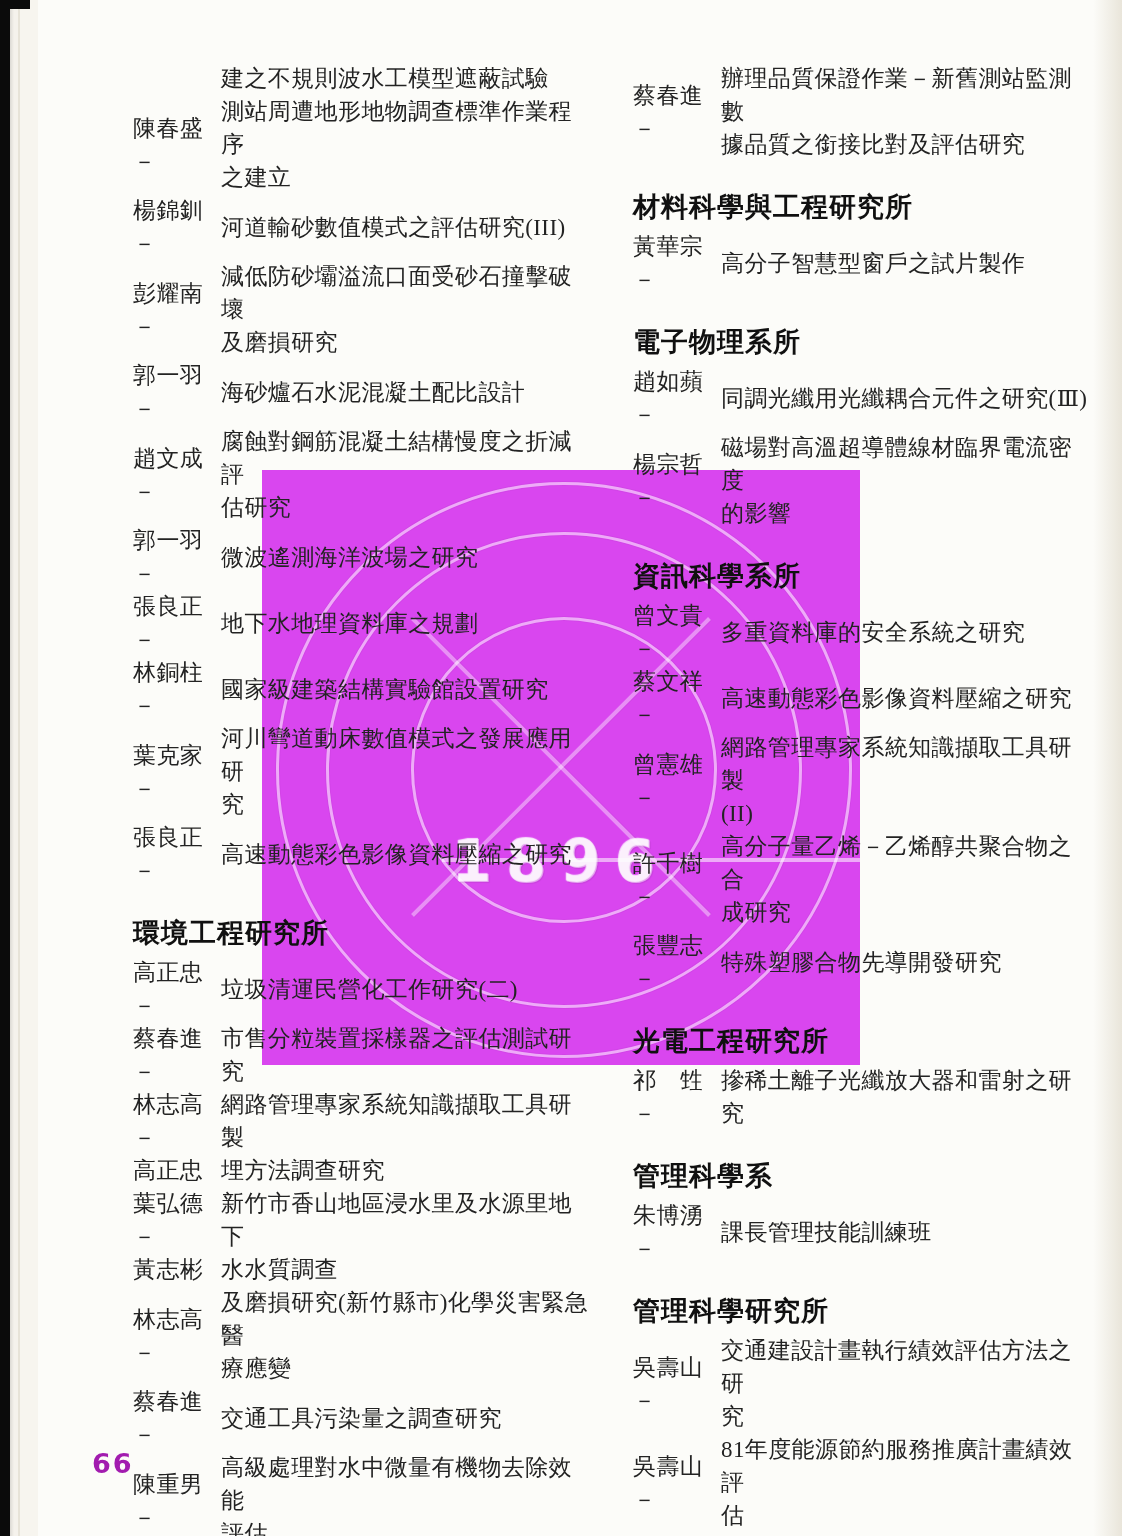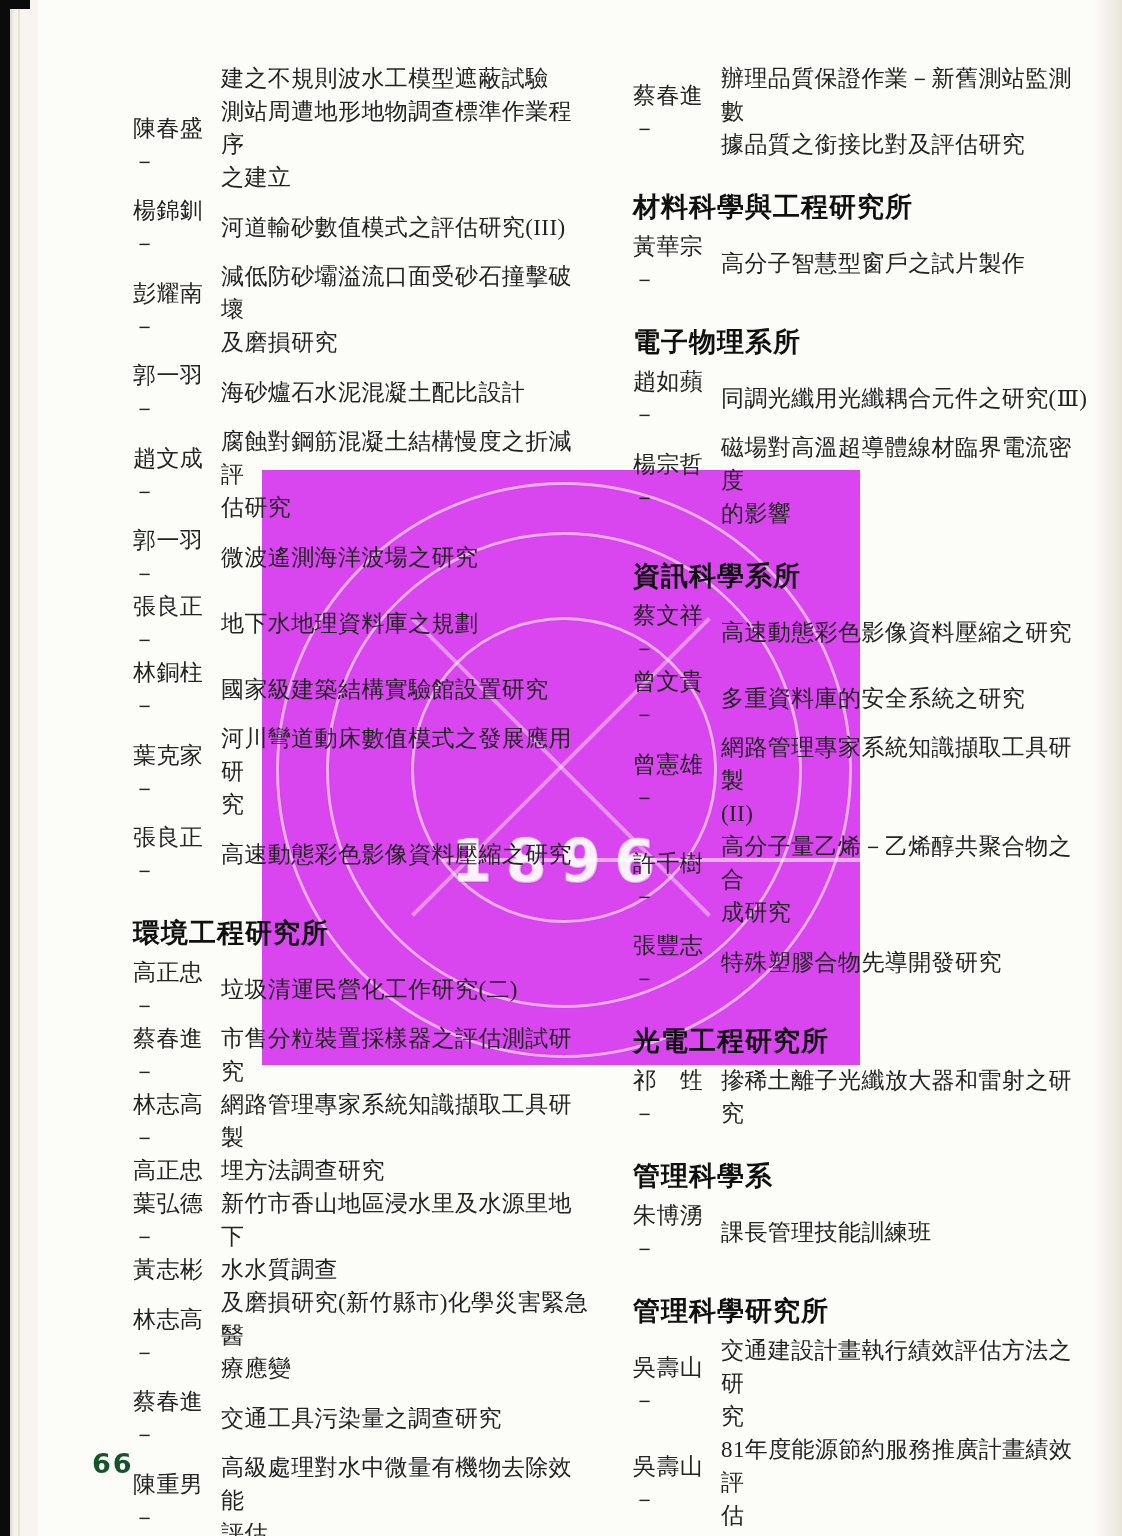--- a/index.html
+++ b/index.html
@@ -58,21 +58,21 @@
     font-weight:700;font-size:27px;line-height:45px;margin-top:24px;
     color:#101010;letter-spacing:1px;
   }
   .entry{display:flex;align-items:center;}
   .entry-names{flex:0 0 88px;width:88px;white-space:pre-line;}
   .entry-text{flex:1 1 auto;white-space:pre-line;}
 
   .pageno{
     position:absolute;left:92px;top:1448px;z-index:3;
     font-family:"DejaVu Sans","Liberation Sans",sans-serif;
-    font-size:27px;font-weight:700;letter-spacing:2px;color:#14532d;
+    font-size:27px;font-weight:700;letter-spacing:2px;color:#a21caf;
   }
 </style>
 </head>
 <body>
 
 <div class="page">
   <div class="edge-band"></div>
   <div class="edge-black"></div>
   <div class="edge-corner"></div>
   <div class="edge-right"></div>
@@ -193,26 +193,26 @@
         <div class="entry-names">趙如蘋－</div>
         <div class="entry-text">同調光纖用光纖耦合元件之研究(Ⅲ)</div>
       </div>
       <div class="entry">
         <div class="entry-names">楊宗哲－</div>
         <div class="entry-text">磁場對高溫超導體線材臨界電流密度
 的影響</div>
       </div>
       <div class="sec-heading">資訊科學系所</div>
       <div class="entry">
+        <div class="entry-names">曾文貴－</div>
+        <div class="entry-text">多重資料庫的安全系統之研究</div>
+      </div>
+      <div class="entry">
         <div class="entry-names">蔡文祥－</div>
         <div class="entry-text">高速動態彩色影像資料壓縮之研究</div>
-      </div>
-      <div class="entry">
-        <div class="entry-names">曾文貴－</div>
-        <div class="entry-text">多重資料庫的安全系統之研究</div>
       </div>
       <div class="entry">
         <div class="entry-names">曾憲雄－</div>
         <div class="entry-text">網路管理專家系統知識擷取工具研製
 (II)</div>
       </div>
       <div class="entry">
         <div class="entry-names">許千樹－</div>
         <div class="entry-text">高分子量乙烯－乙烯醇共聚合物之合
 成研究</div>

